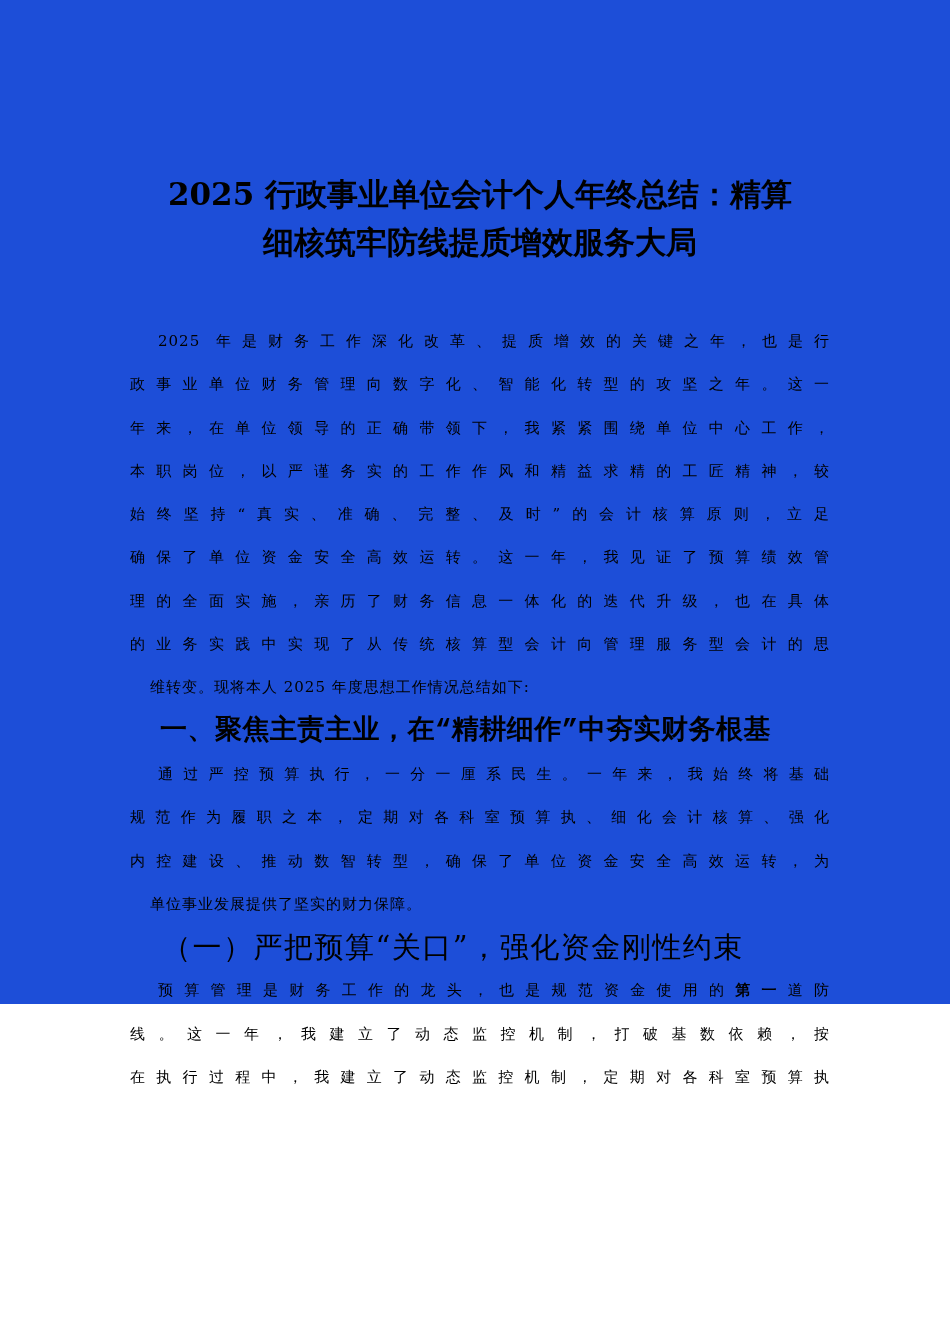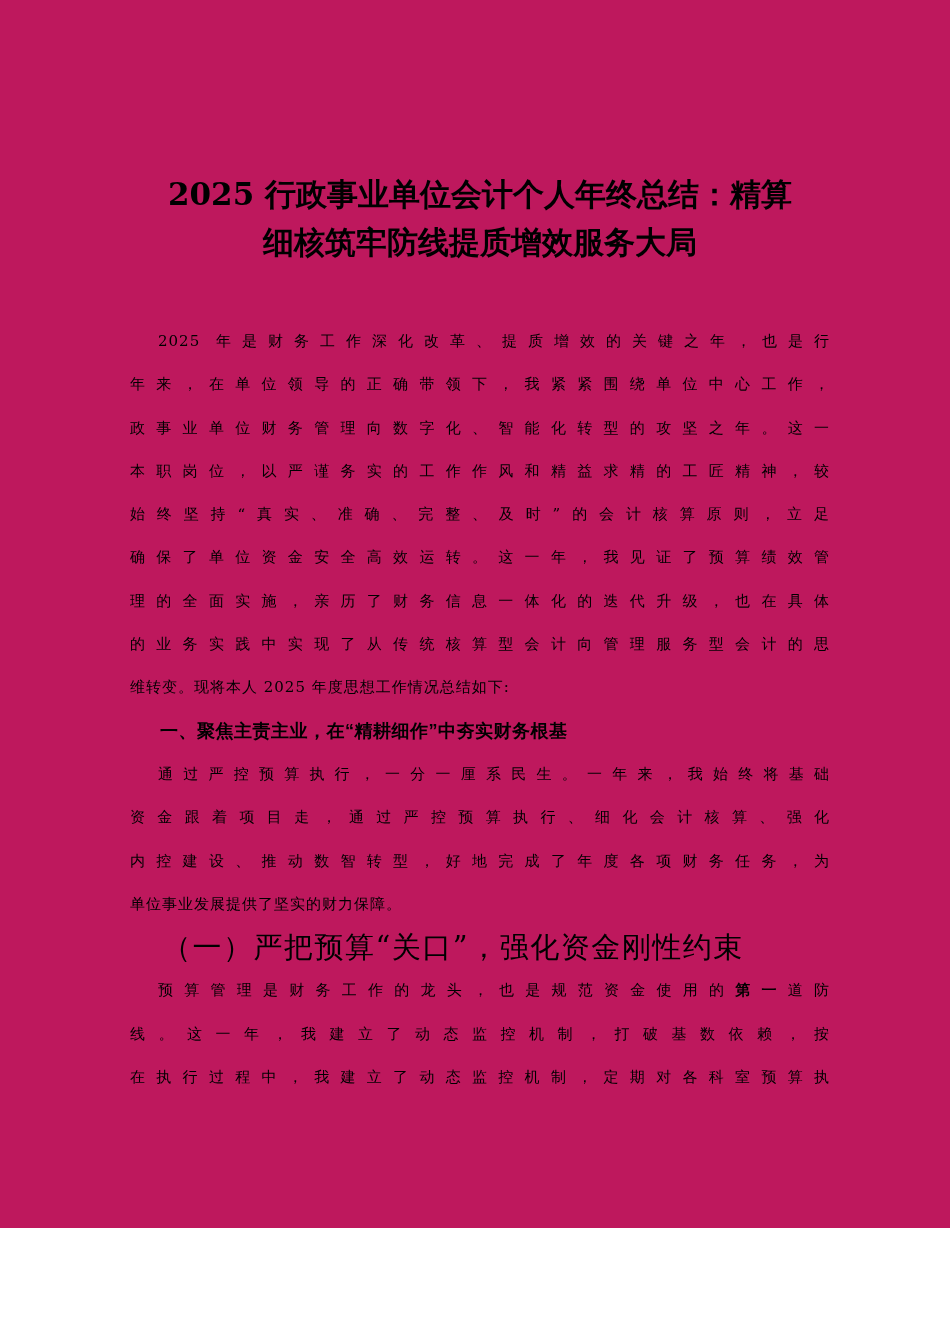--- a/index.html
+++ b/index.html
@@ -13,22 +13,22 @@
       position: relative;
       overflow: hidden;
       color: #000000;
       font-family: "DejaVu Serif", "Liberation Serif", serif;
     }
     .page {
       position: absolute;
       left: 0;
       top: 0;
       width: 950px;
-      height: 1228px;
-      background: #be185d;
+      height: 1004px;
+      background: #1d4ed8;
     }
     .title {
       position: absolute;
       left: 130px;
       top: 170px;
       width: 700px;
       text-align: center;
       font-weight: bold;
       font-size: 31px;
       line-height: 48px;
@@ -44,26 +44,26 @@
     .ln {
       display: block;
       height: 43.3px;
       line-height: 43.3px;
       font-size: 15px;
       white-space: nowrap;
       text-align: justify;
       text-align-last: justify;
       letter-spacing: 1px;
     }
-    .ln.last { text-align-last: left; }
+    .ln.last { text-align-last: left; margin-left: 20px; }
     .ln.indent { padding-left: 28px; }
     .ln.h1 {
-      font-family: Liberation Sans, sans-serif;
+      font-family: Liberation Mono, monospace;
       font-weight: bold;
-      font-size: 18px;
+      font-size: 27px;
       text-align-last: left;
       padding-left: 30px;
       letter-spacing: 0.5px;
     }
     .ln.h2 {
       text-align-last: left;
       padding-left: 32px;
       font-size: 29px;
       letter-spacing: 1.5px;
     }
@@ -76,36 +76,36 @@
 
   <div class="title">
     <span class="line">2025 行政事业单位会计个人年终总结：精算</span>
     <span class="line">细核筑牢防线提质增效服务大局</span>
   </div>
 
   <div class="body-text">
 
     <div>
       <span class="ln indent">2025 年是财务工作深化改革、提质增效的关键之年，也是行</span>
+      <span class="ln">政事业单位财务管理向数字化、智能化转型的攻坚之年。这一</span>
       <span class="ln">年来，在单位领导的正确带领下，我紧紧围绕单位中心工作，</span>
-      <span class="ln">政事业单位财务管理向数字化、智能化转型的攻坚之年。这一</span>
       <span class="ln">本职岗位，以严谨务实的工作作风和精益求精的工匠精神，较</span>
       <span class="ln">始终坚持“真实、准确、完整、及时”的会计核算原则，立足</span>
       <span class="ln">确保了单位资金安全高效运转。这一年，我见证了预算绩效管</span>
       <span class="ln">理的全面实施，亲历了财务信息一体化的迭代升级，也在具体</span>
       <span class="ln">的业务实践中实现了从传统核算型会计向管理服务型会计的思</span>
       <span class="ln last">维转变。现将本人 2025 年度思想工作情况总结如下:</span>
     </div>
 
     <span class="ln h1">一、聚焦主责主业，在“精耕细作”中夯实财务根基</span>
 
     <div>
       <span class="ln indent">通过严控预算执行，一分一厘系民生。一年来，我始终将基础</span>
-      <span class="ln">资金跟着项目走，通过严控预算执行、细化会计核算、强化</span>
-      <span class="ln">内控建设、推动数智转型，好地完成了年度各项财务任务，为</span>
+      <span class="ln">规范作为履职之本，定期对各科室预算执、细化会计核算、强化</span>
+      <span class="ln">内控建设、推动数智转型，确保了单位资金安全高效运转，为</span>
       <span class="ln last">单位事业发展提供了坚实的财力保障。</span>
     </div>
 
     <span class="ln h2">（一）严把预算“关口”，强化资金刚性约束</span>
 
     <div>
       <span class="ln indent"><span>预算管理是财务工作的龙头，也是规范资金使用的</span><span class="b">第一</span><span>道防</span></span>
       <span class="ln">线。这一年，我建立了动态监控机制，打破基数依赖，按</span>
       <span class="ln">在执行过程中，我建立了动态监控机制，定期对各科室预算执</span>
     </div>

